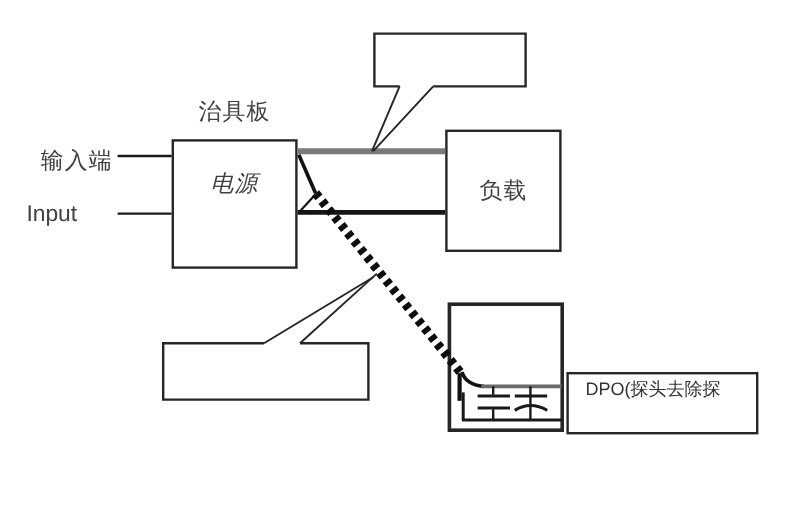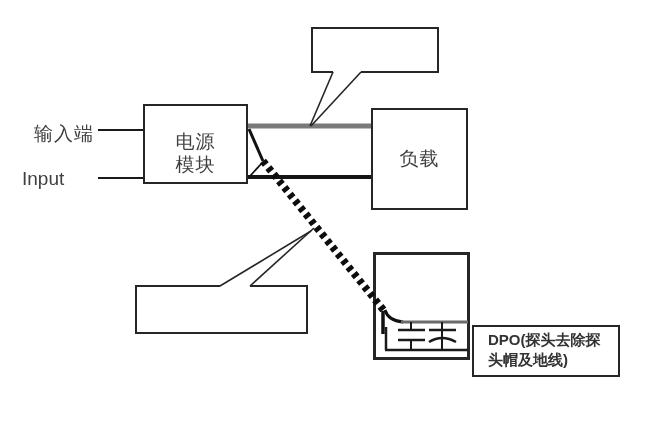--- a/index.html
+++ b/index.html
@@ -17,38 +17,37 @@
   .callout-text-top{left:321px;top:38px;font-size:16px;}
   .note-text{line-height:20px;font-size:15px;color:#333;}
 </style>
 </head>
 <body>
 
 <div class="stage">
 
   <div class="lbl cjk-big" style="left:34px;top:121px;">输入端</div>
   <div class="lbl" style="left:22px;top:168px;font-size:19px;color:#404040;">Input</div>
+  <div class="lbl cjk-big" style="left:143px;top:80px;width:105px;text-align:center;">治具板</div>
 
-  <div class="box" style="left:143px;top:104px;width:105px;height:80px;">
+  <div class="box" style="left:143px;top:116px;width:105px;height:108px;font-style:italic;">
     <div class="power-text cjk-big lbl" style="left:0;right:0;top:24px;">
       <div>电源</div>
-      <div>模块</div>
     </div>
   </div>
 
   <div class="box center" style="left:371px;top:108px;width:97px;height:102px;text-align:center;">
     <span class="cjk-big lbl" style="position:static;">负载</span>
   </div>
 
   <div class="box" style="left:373px;top:252px;width:97px;height:108px;border-width:3px;"></div>
 
-  <div class="box" style="left:472px;top:325px;width:148px;height:52px;font-weight:bold;">
+  <div class="box" style="left:472px;top:310px;width:160px;height:52px;">
     <div class="note-text lbl" style="left:14px;top:3px;">
       <div>DPO(探头去除探</div>
-      <div>头帽及地线)</div>
     </div>
   </div>
 
   <div class="lbl cjk-mid callout-text-top">负载功率走线</div>
 
   <div class="lbl" style="left:162px;top:292px;font-size:16px;line-height:18px;">
     <div>取样双绞线</div>
     <div style="color:#2a2a2a;">30±2cm</div>
   </div>
 

